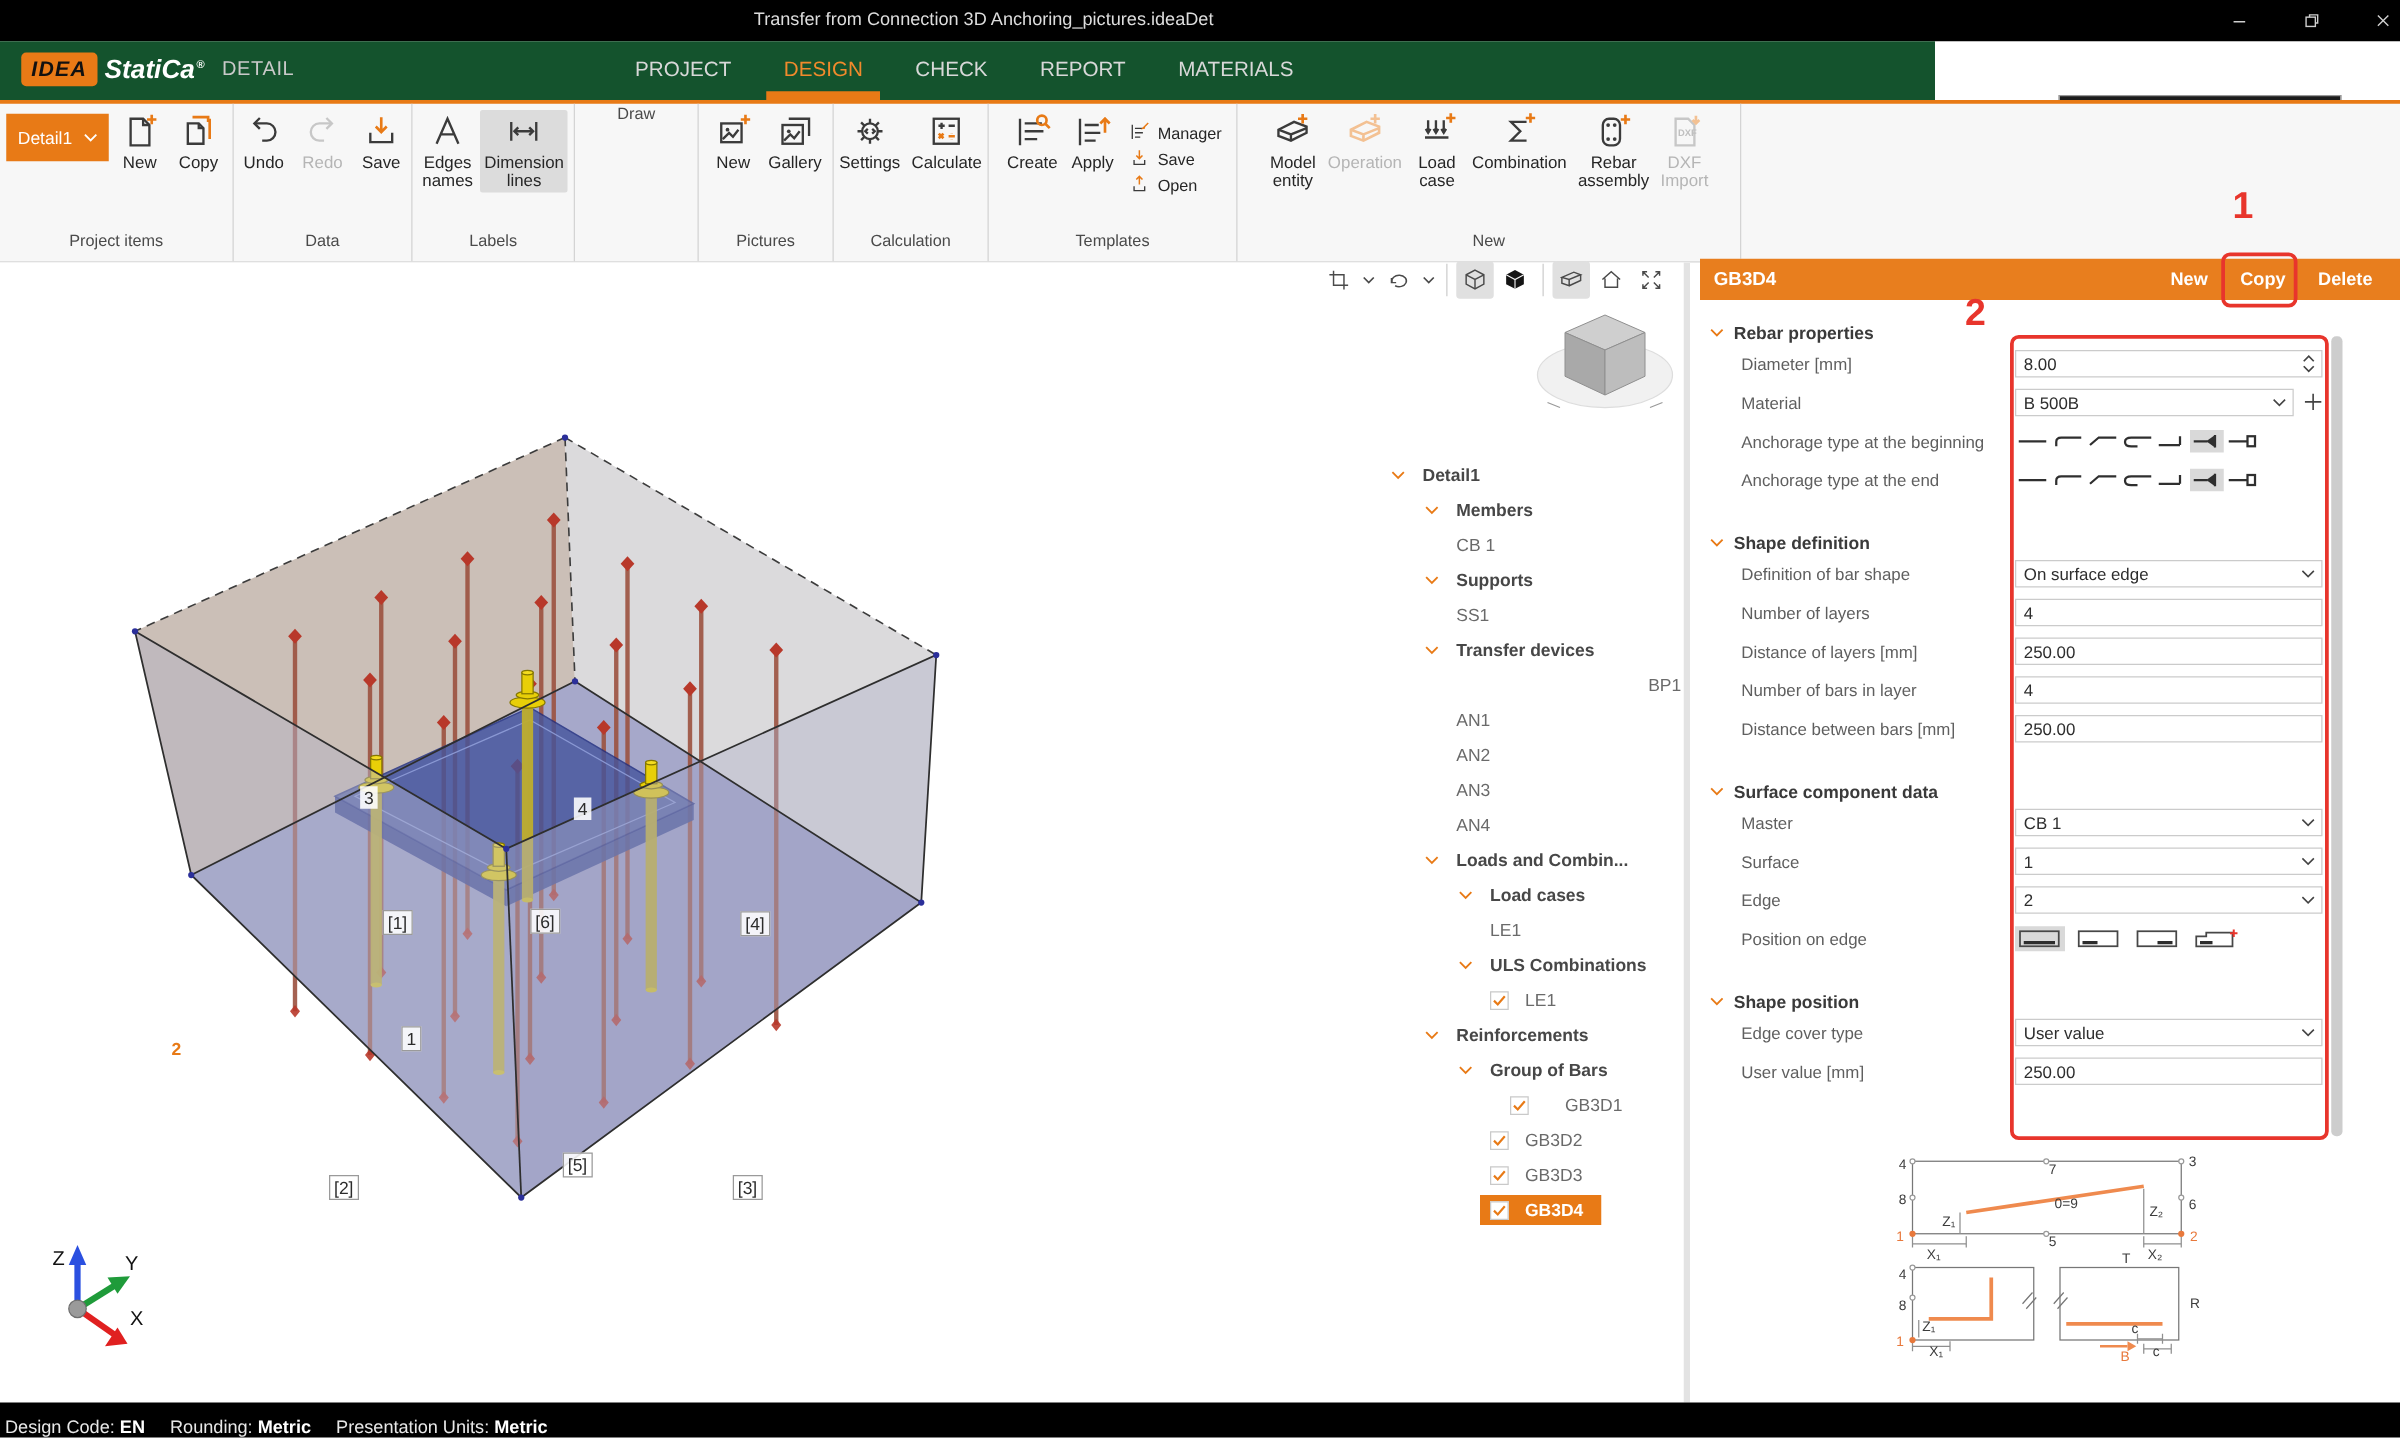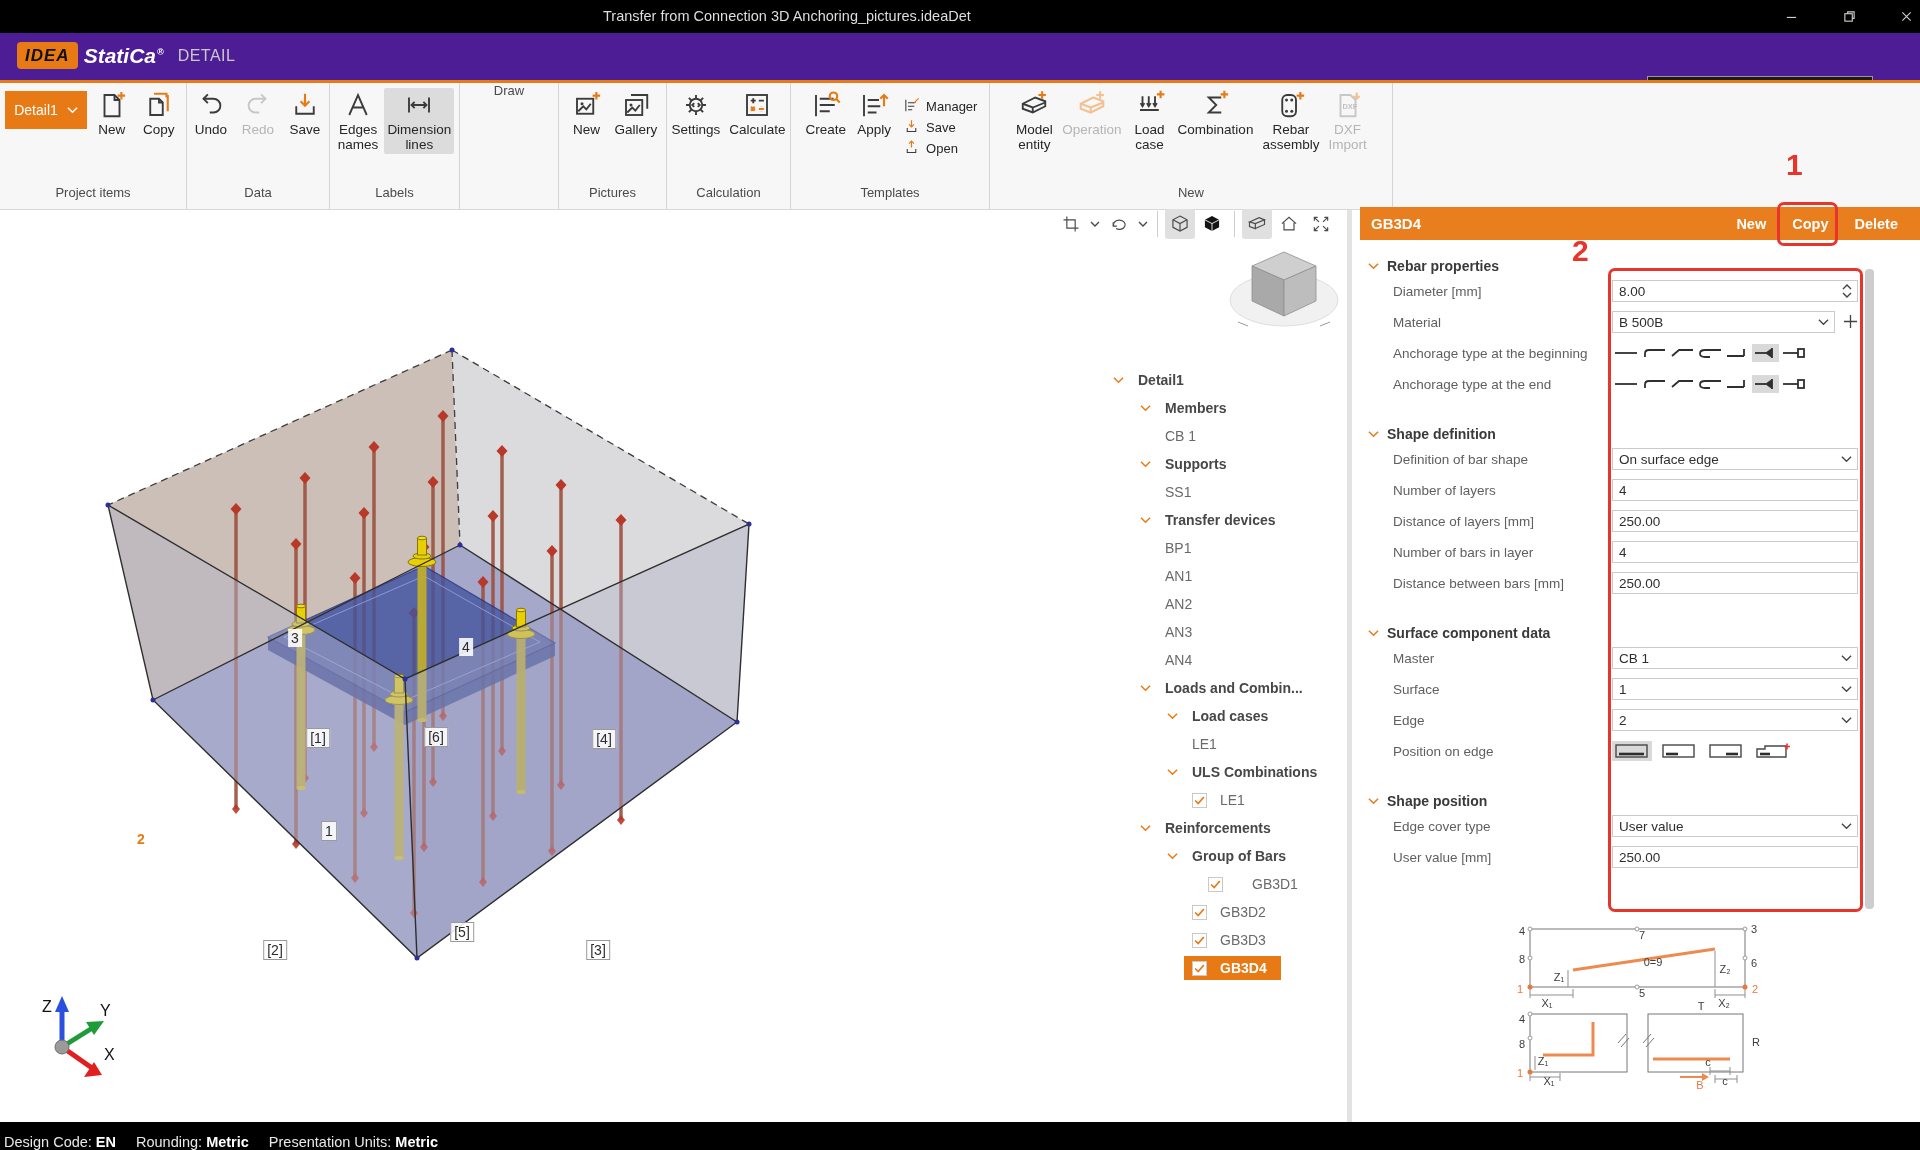--- a/index.html
+++ b/index.html
@@ -3,21 +3,21 @@
 <meta charset="utf-8">
 <style>
   *{margin:0;padding:0;box-sizing:border-box}
   html,body{width:1920px;height:1150px;overflow:hidden;background:#fff;
     font-family:"Liberation Sans",sans-serif;-webkit-font-smoothing:antialiased}
   
   #titlebar{position:absolute;left:0;top:0;width:1920px;height:33px;background:#000}
   #win-title{position:absolute;left:603px;top:8px;color:#ddd;font-size:14.5px}
   .winbtn{position:absolute;top:3px;width:36px;height:27px;display:flex;align-items:center;justify-content:center}
   
-  #menubar{position:absolute;left:0;top:33px;width:1920px;height:47px;background:#4c1d95}
+  #menubar{position:absolute;left:0;top:33px;width:1548px;height:47px;background:#14532d}
   #logo{position:absolute;left:17px;top:9px;display:flex;align-items:center}
   #logo-badge{background:#e87a16;color:#111;border-radius:4px;height:27px;padding:0 8px;
     display:flex;align-items:center;font-weight:bold;font-style:italic;font-size:17px;letter-spacing:1px}
   #logo-statica{color:#fff;font-weight:bold;font-style:italic;font-size:21px;margin-left:6px}
   #logo-reg{color:#fff;font-size:9px;vertical-align:super;margin-left:1px}
   #logo-product{color:#c9c9c9;font-size:16px;margin-left:14px;letter-spacing:.5px}
   #menu-tabs{position:absolute;left:506px;top:0;height:47px;display:flex;gap:38px;align-items:center}
   .mtab{color:#d8d8d8;font-size:16.5px;height:47px;display:flex;align-items:center;position:relative;padding:0 2px;cursor:default}
   .mtab.on{color:#f08a2c}
   .mtab.on::after{content:"";position:absolute;left:-12px;right:-12px;bottom:0;height:7px;background:#e87a16}
@@ -152,20 +152,27 @@
       </span>
     </span>
 </div>
 
 <div id="menubar">
   <div id="logo">
     <span id="logo-badge">IDEA</span>
     <span id="logo-statica"><span>StatiCa</span><sup id="logo-reg">®</sup></span>
     <span id="logo-product">DETAIL</span>
   </div>
+  <div id="menu-tabs">
+      <div class="mtab">PROJECT</div>
+      <div class="mtab on">DESIGN</div>
+      <div class="mtab">CHECK</div>
+      <div class="mtab">REPORT</div>
+      <div class="mtab">MATERIALS</div>
+    </div>
   <div id="searchbox">
     <input placeholder="Search on ideastatica.com" style="">
   </div>
   <span id="search-mag" class="icn">
       <svg viewBox="0 0 18 18" width="17" height="17">
         <circle cx="7.5" cy="7.5" r="5" stroke="#9a9a9a" stroke-width="1.5" fill="none"></circle>
         <path d="M11.5 11.5 16 16" stroke="#9a9a9a" stroke-width="1.5"></path>
       </svg>
     </span>
   <div id="info-badge">i</div>
@@ -775,21 +782,21 @@
       <span class="lbl">SS1</span>
     </div>
     <div class="trow" style="padding-left: 29px;">
       <span class="tch icn">
         <svg viewBox="0 0 12 8" width="11" height="8">
           <path d="M1 1.5 6 6.5 11 1.5" stroke="#e87a16" stroke-width="1.6" fill="none"></path>
         </svg>
       </span>
       <span class="lbl grp">Transfer devices</span>
     </div>
-    <div class="trow" style="padding-left: 29px;">
+    <div class="trow" style="padding-left: 29px; justify-content: flex-end;">
       <span class="tsp"></span>
       <span class="lbl">BP1</span>
     </div>
     <div class="trow" style="padding-left: 29px;">
       <span class="tsp"></span>
       <span class="lbl">AN1</span>
     </div>
     <div class="trow" style="padding-left: 29px;">
       <span class="tsp"></span>
       <span class="lbl">AN2</span>

